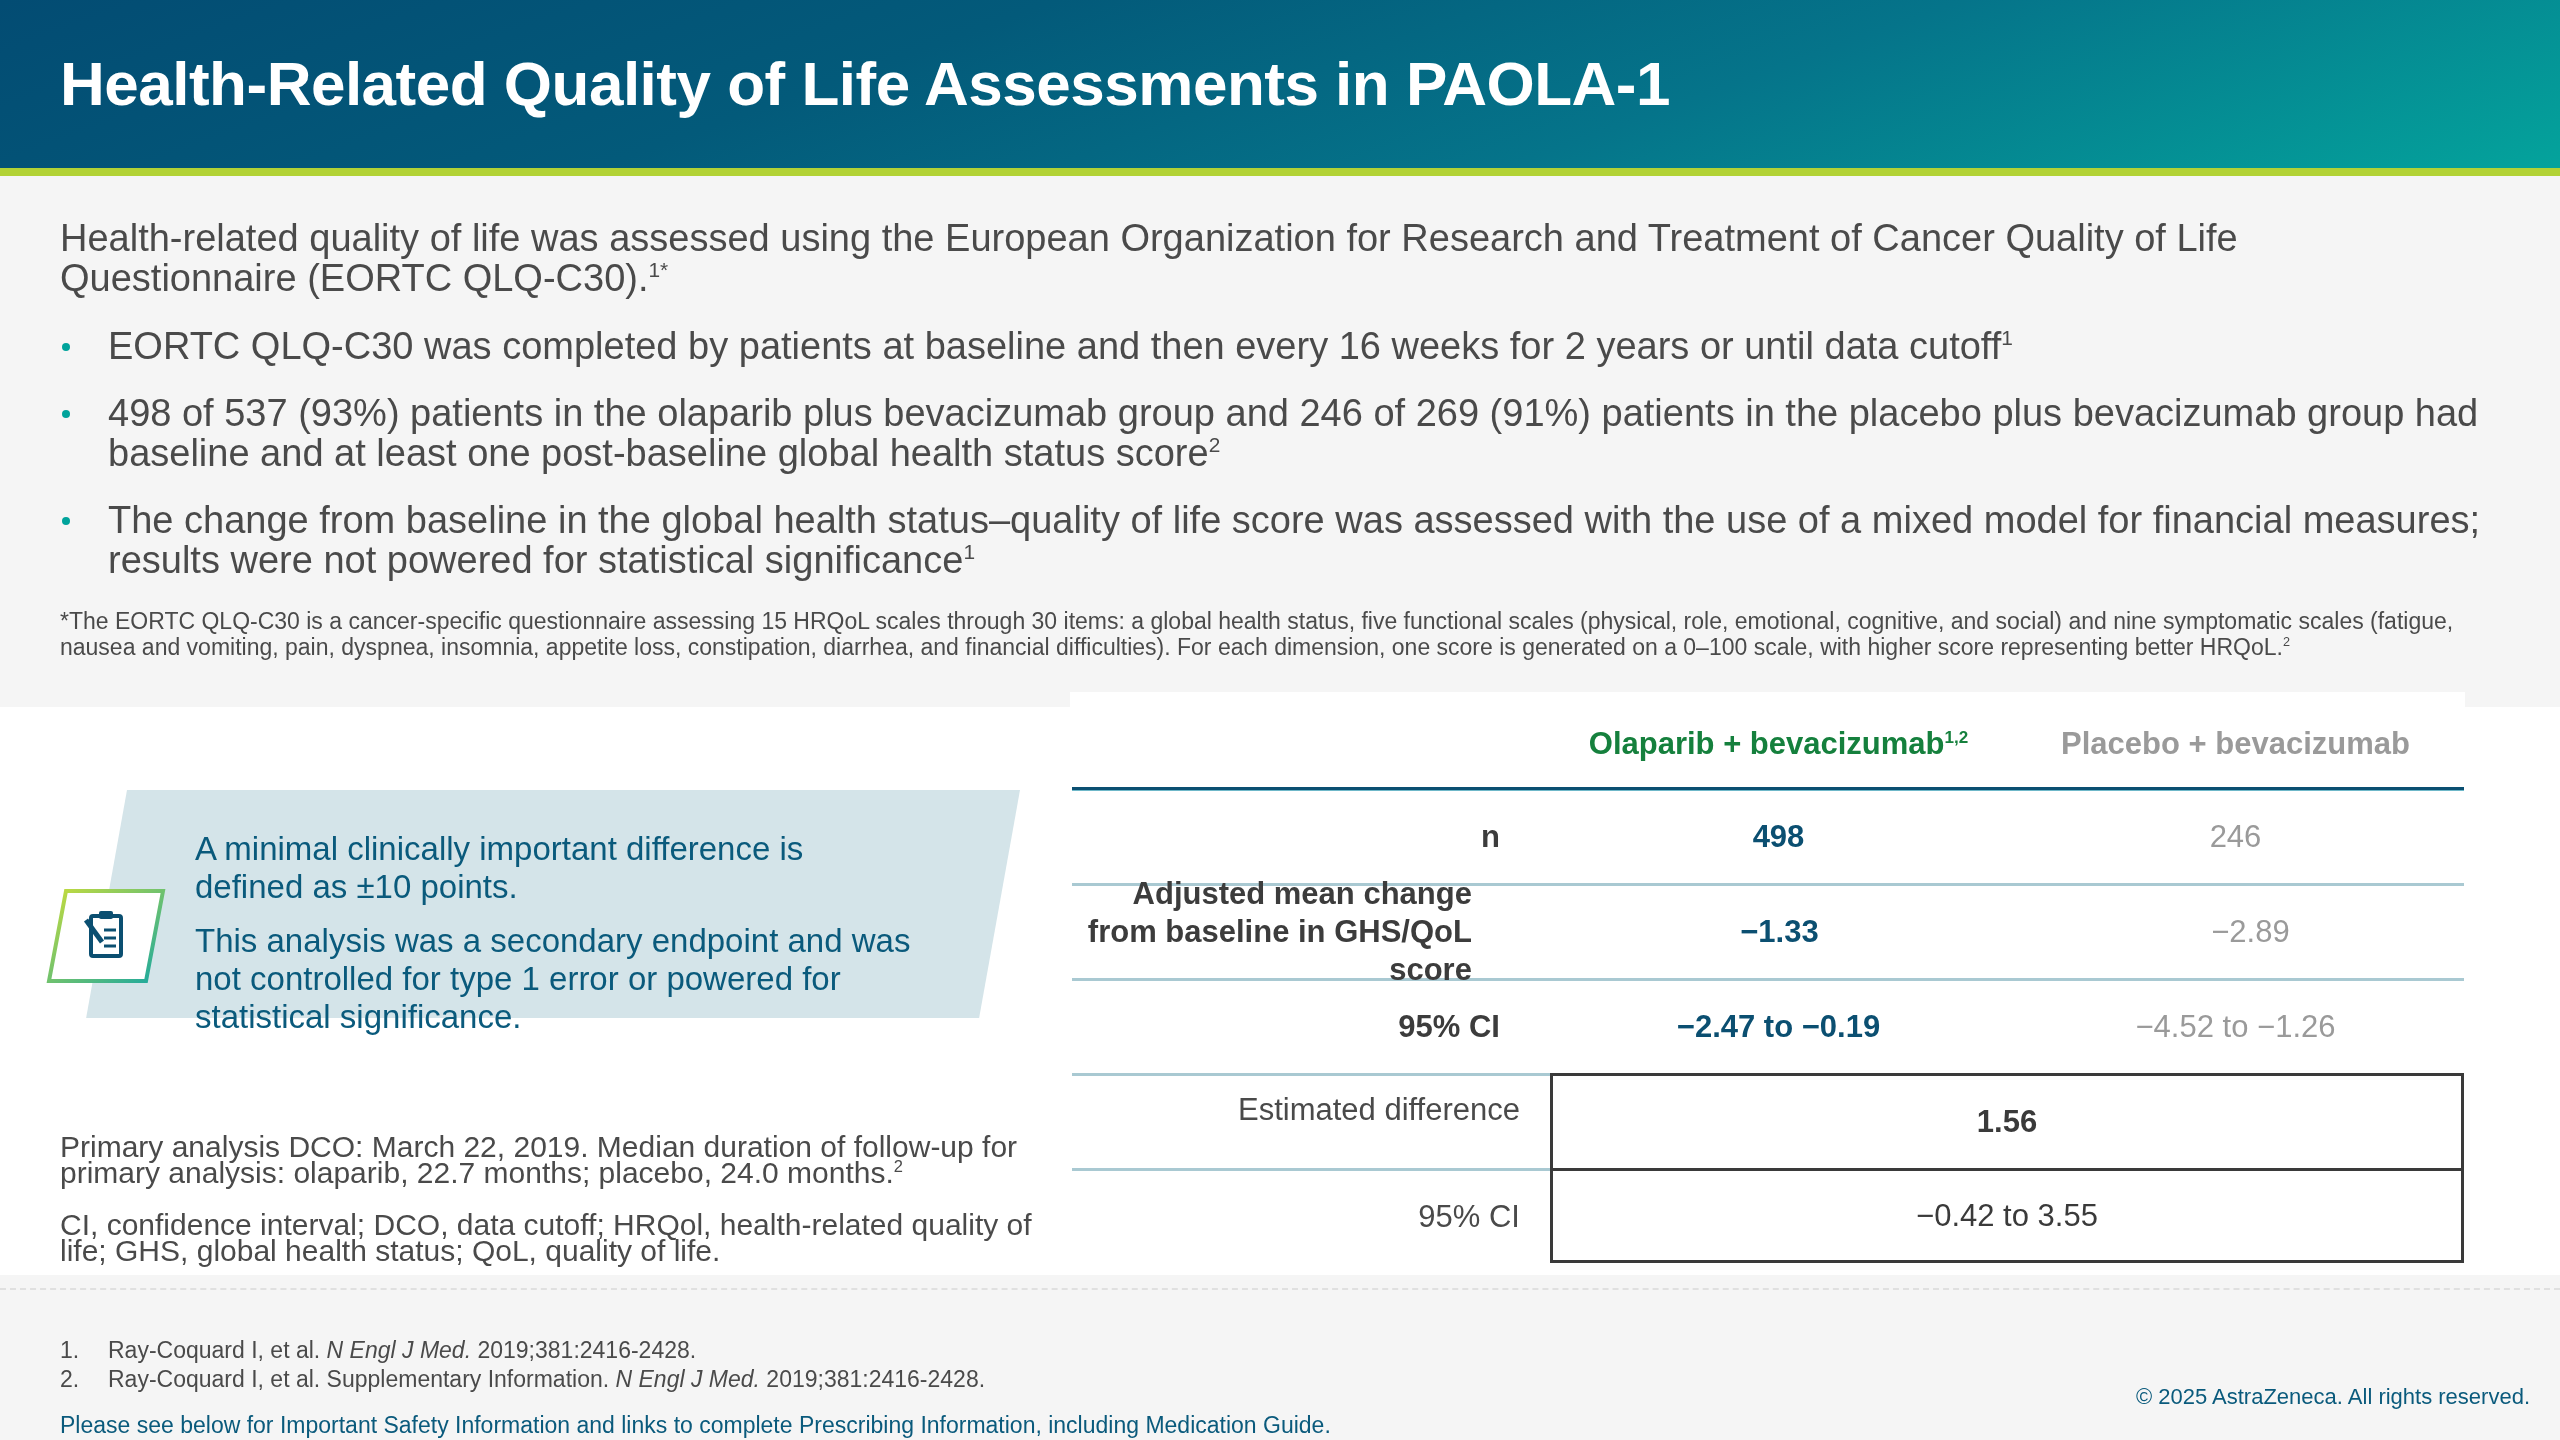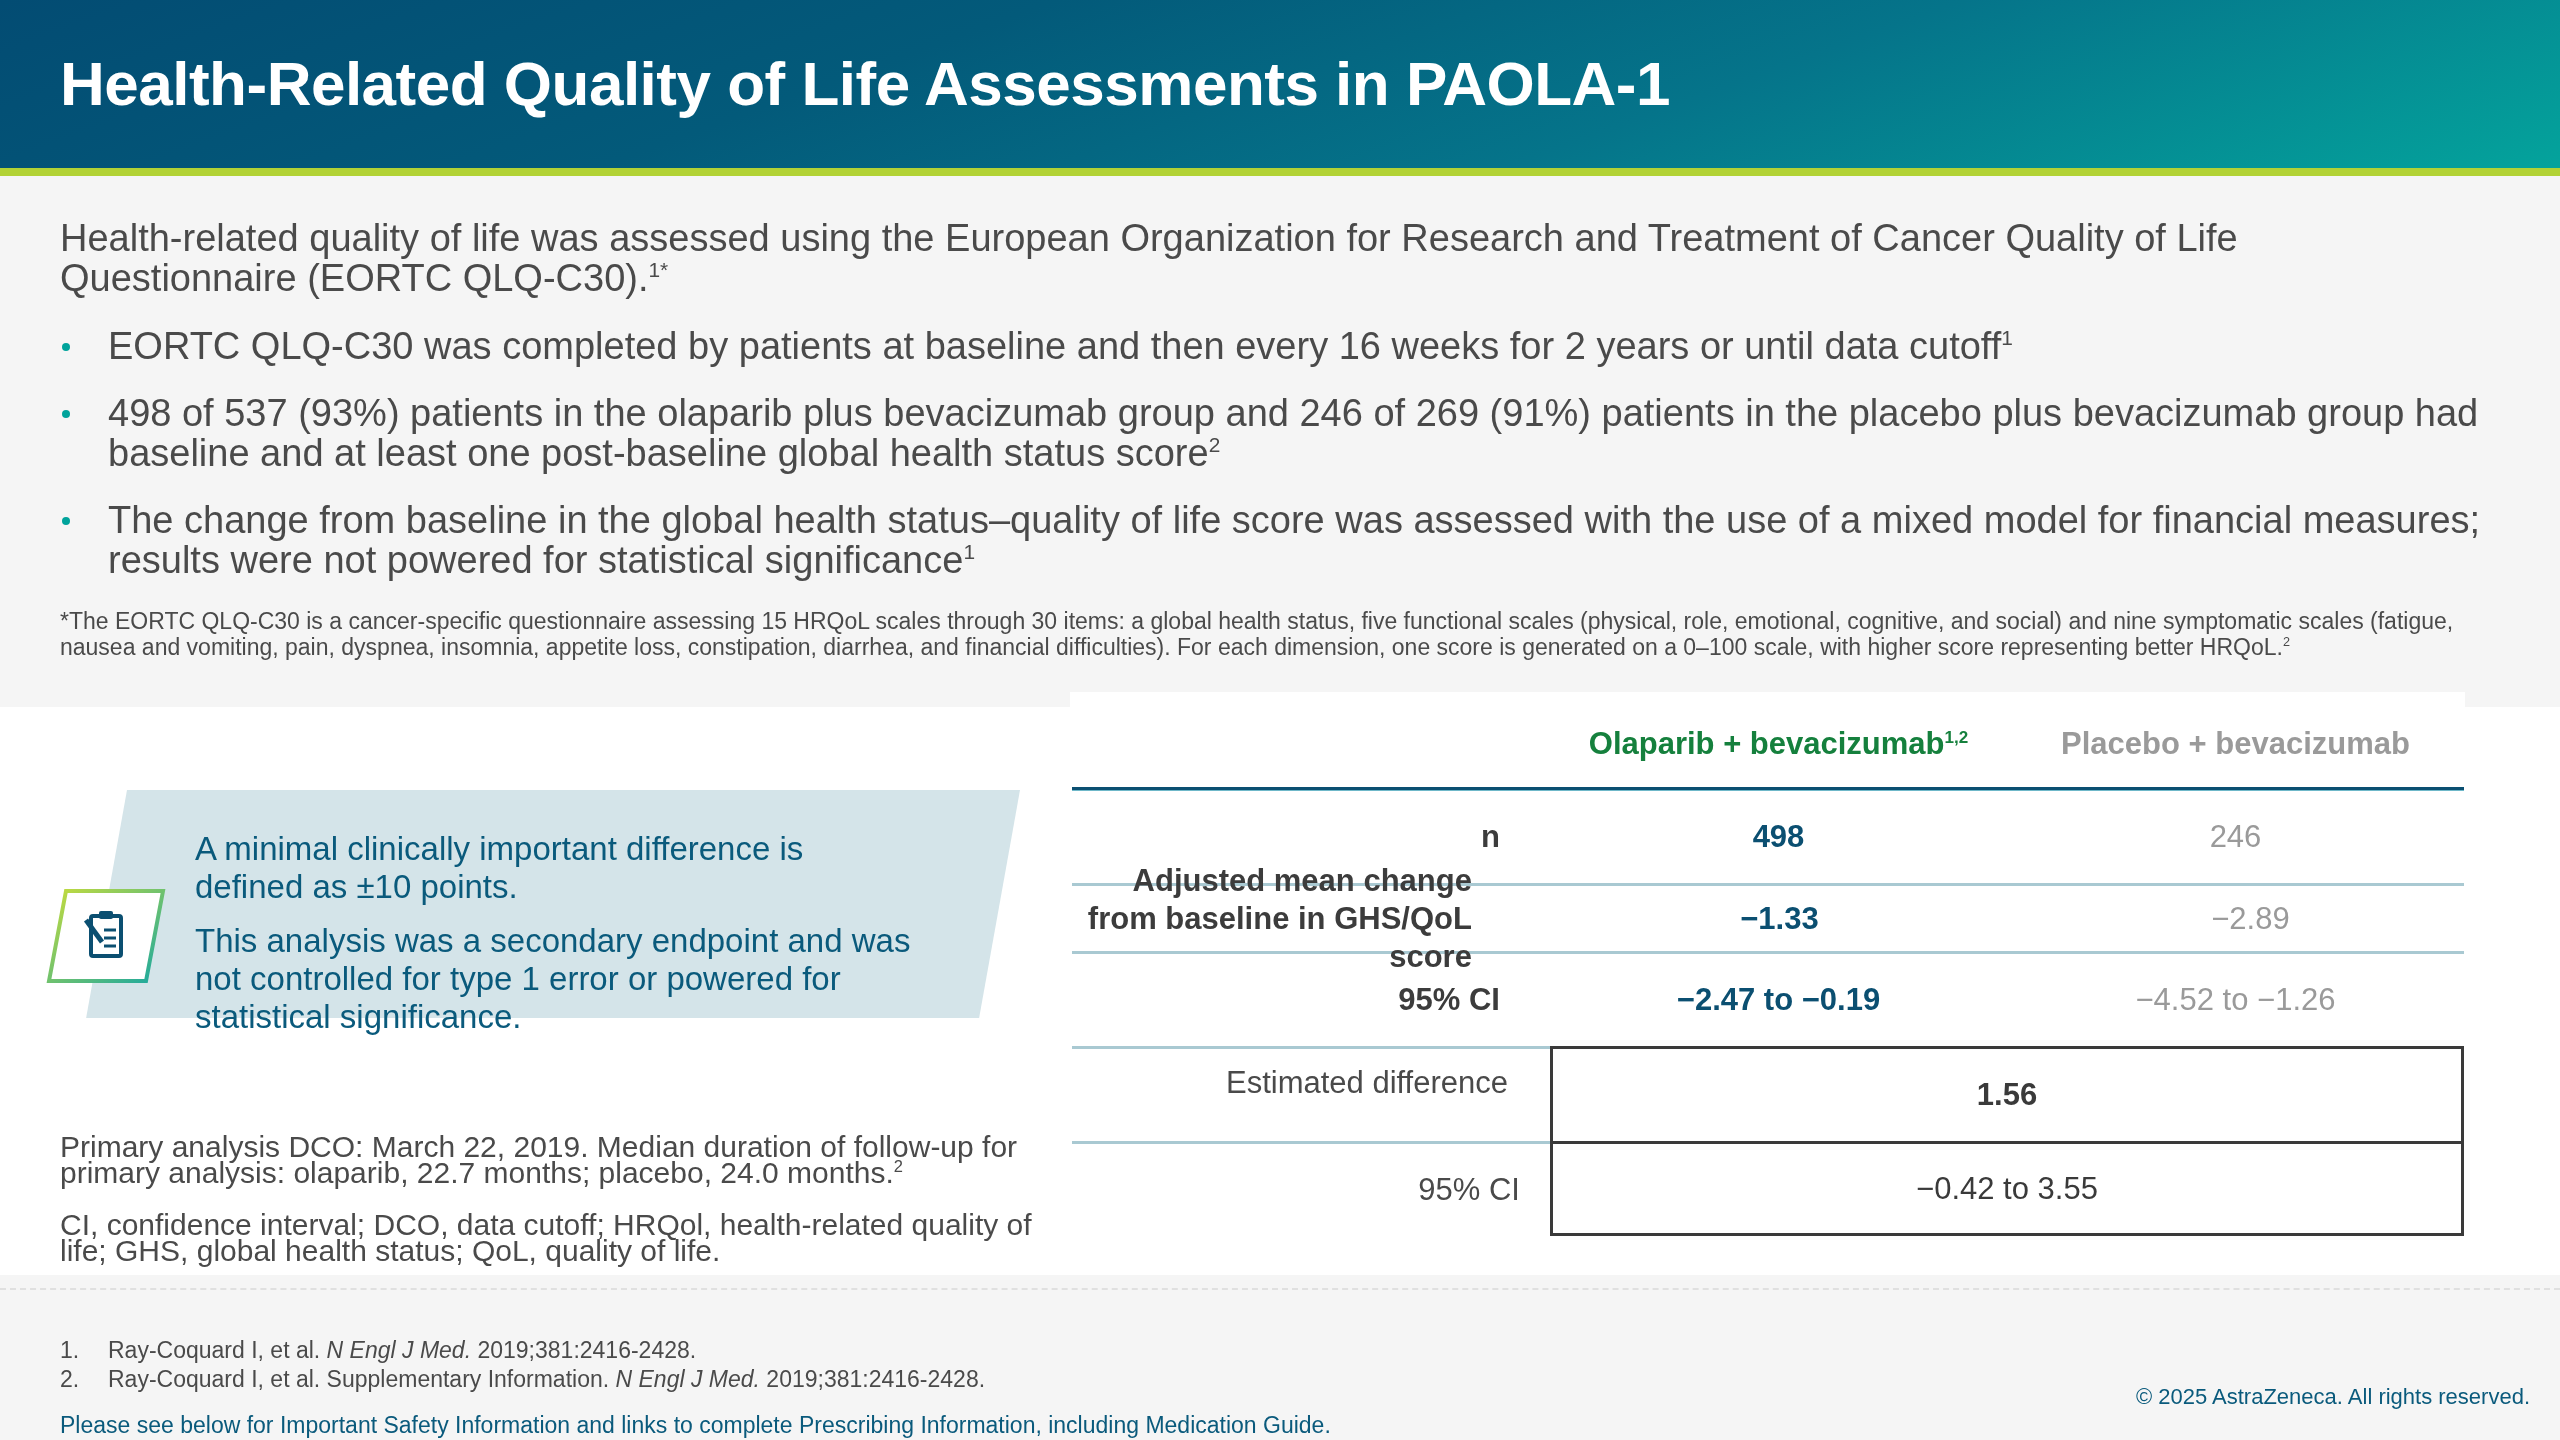--- a/index.html
+++ b/index.html
@@ -74,21 +74,21 @@
     .tbl-row { position: relative; display: flex; align-items: center; }
     .c-label { width: 478px; text-align: right; padding-right: 50px; }
     .c-ola { width: 457px; text-align: center; }
     .c-pla { width: 457px; text-align: center; }
     .hdr-row { height: 87px; }
     .hdr-ola { font-size: 31px; font-weight: bold; color: #15803d; }
     .hdr-pla { font-size: 31px; font-weight: bold; color: #9a9a9a; }
     .rule-dark { height: 4px; background: #0b4f71; border-bottom: 1px solid #6fb8c9; }
     .rule-light { height: 3px; background: #a9c9d2; }
     .row-n { height: 92px; }
-    .row-amc { height: 65px; gap: 44px; }
+    .row-amc { height: 92px; gap: 44px; }
     .row-ci { height: 92px; }
     .lab-bold { font-size: 31px; font-weight: bold; color: #3c3c3c; line-height: 38px; }
     .val-ola { font-size: 31px; font-weight: bold; color: #0b4f71; }
     .val-pla { font-size: 31px; font-weight: normal; color: #9a9a9a; }
     .lab-light { font-size: 31px; color: #4a4a4a; }
     .diff-box {
       position: absolute; left: 478px; width: 914px; border: 3px solid #3a3a3a;
     }
     .diff-row { height: 92px; display: flex; align-items: center; justify-content: center; }
     .diff-row + .diff-row { border-top: 3px solid #3a3a3a; }
@@ -182,21 +182,21 @@
 
   <div class="tbl-row row-ci">
     <div class="c-label lab-bold">95% CI</div>
     <div class="c-ola val-ola">−2.47 to −0.19</div>
     <div class="c-pla val-pla">−4.52 to −1.26</div>
   </div>
 
   <div style="position:relative; height:192px;">
     <div class="left-rule" style="top:0;"></div>
     <div class="left-rule" style="top:95px;"></div>
-    <div style="position:absolute; left:0; top:3px; width:478px; height:68px; display:flex; align-items:center; justify-content:flex-end; padding-right:42px;" class="lab-light">Estimated difference</div>
+    <div style="position:absolute; left:12px; top:3px; width:478px; height:68px; display:flex; align-items:center; justify-content:flex-end; padding-right:42px;" class="lab-light">Estimated difference</div>
     <div style="position:absolute; left:0; top:98px; width:478px; height:92px; display:flex; align-items:center; justify-content:flex-end; padding-right:30px;" class="lab-light">95% CI</div>
     <div class="diff-box" style="top:0;">
       <div class="diff-row">
         <span class="val-diff">1.56</span>
       </div>
       <div class="diff-row">
         <span class="val-diff-ci">−0.42 to 3.55</span>
       </div>
     </div>
   </div>

